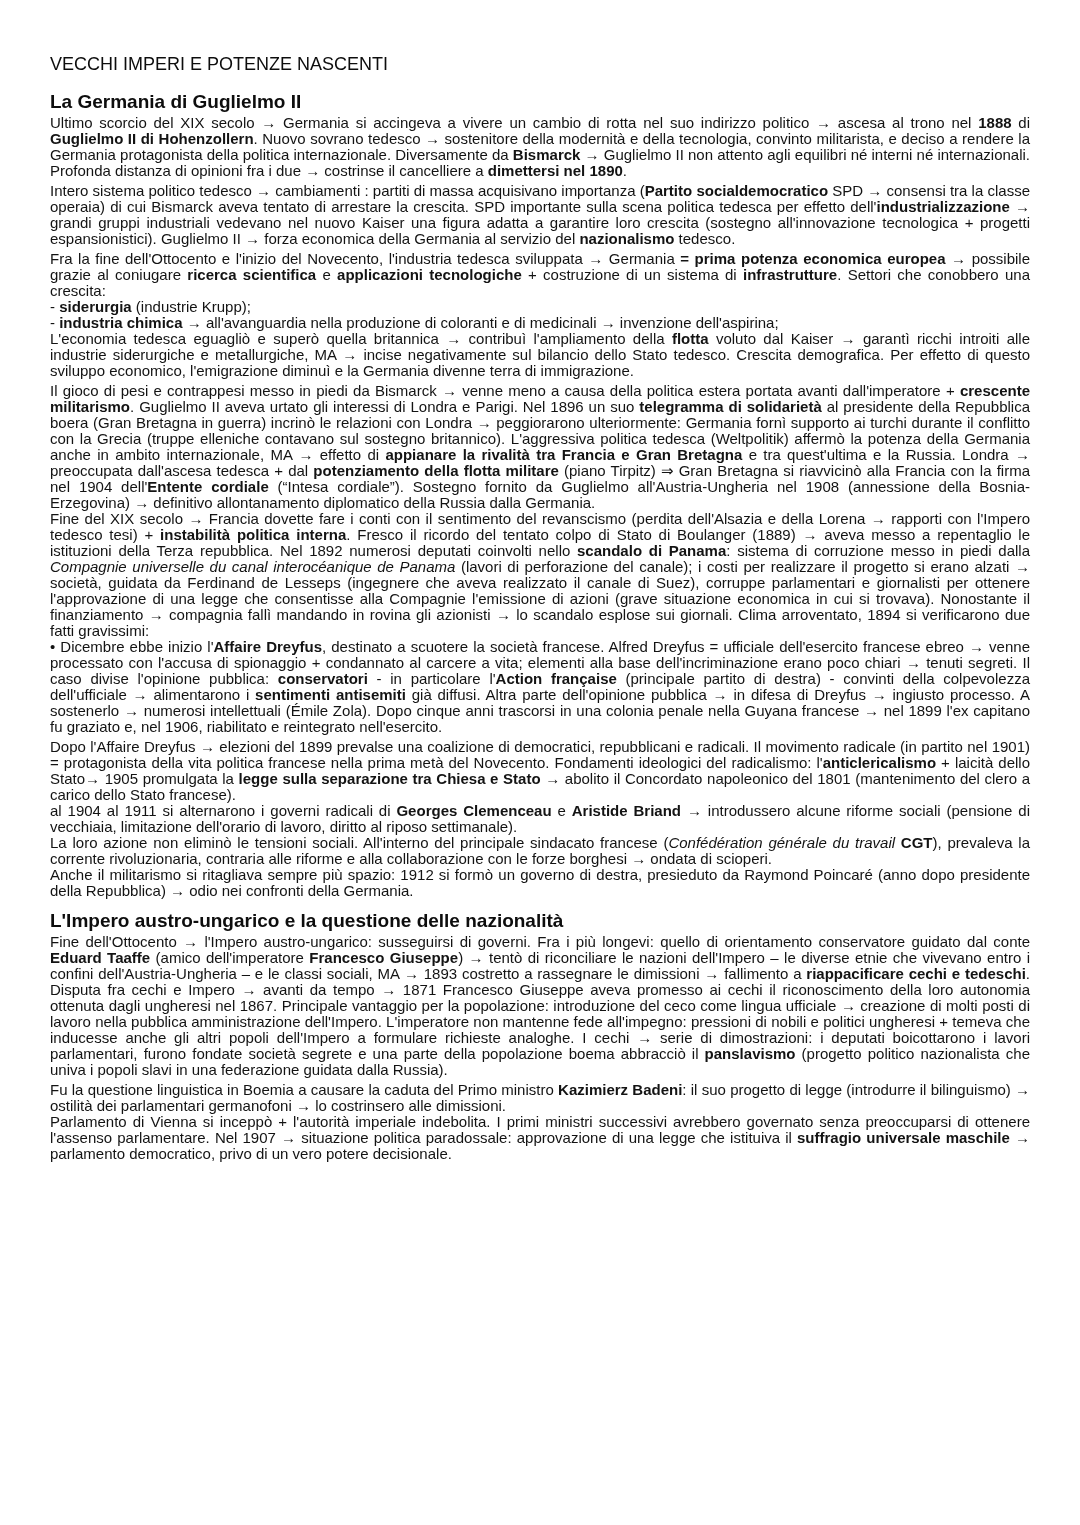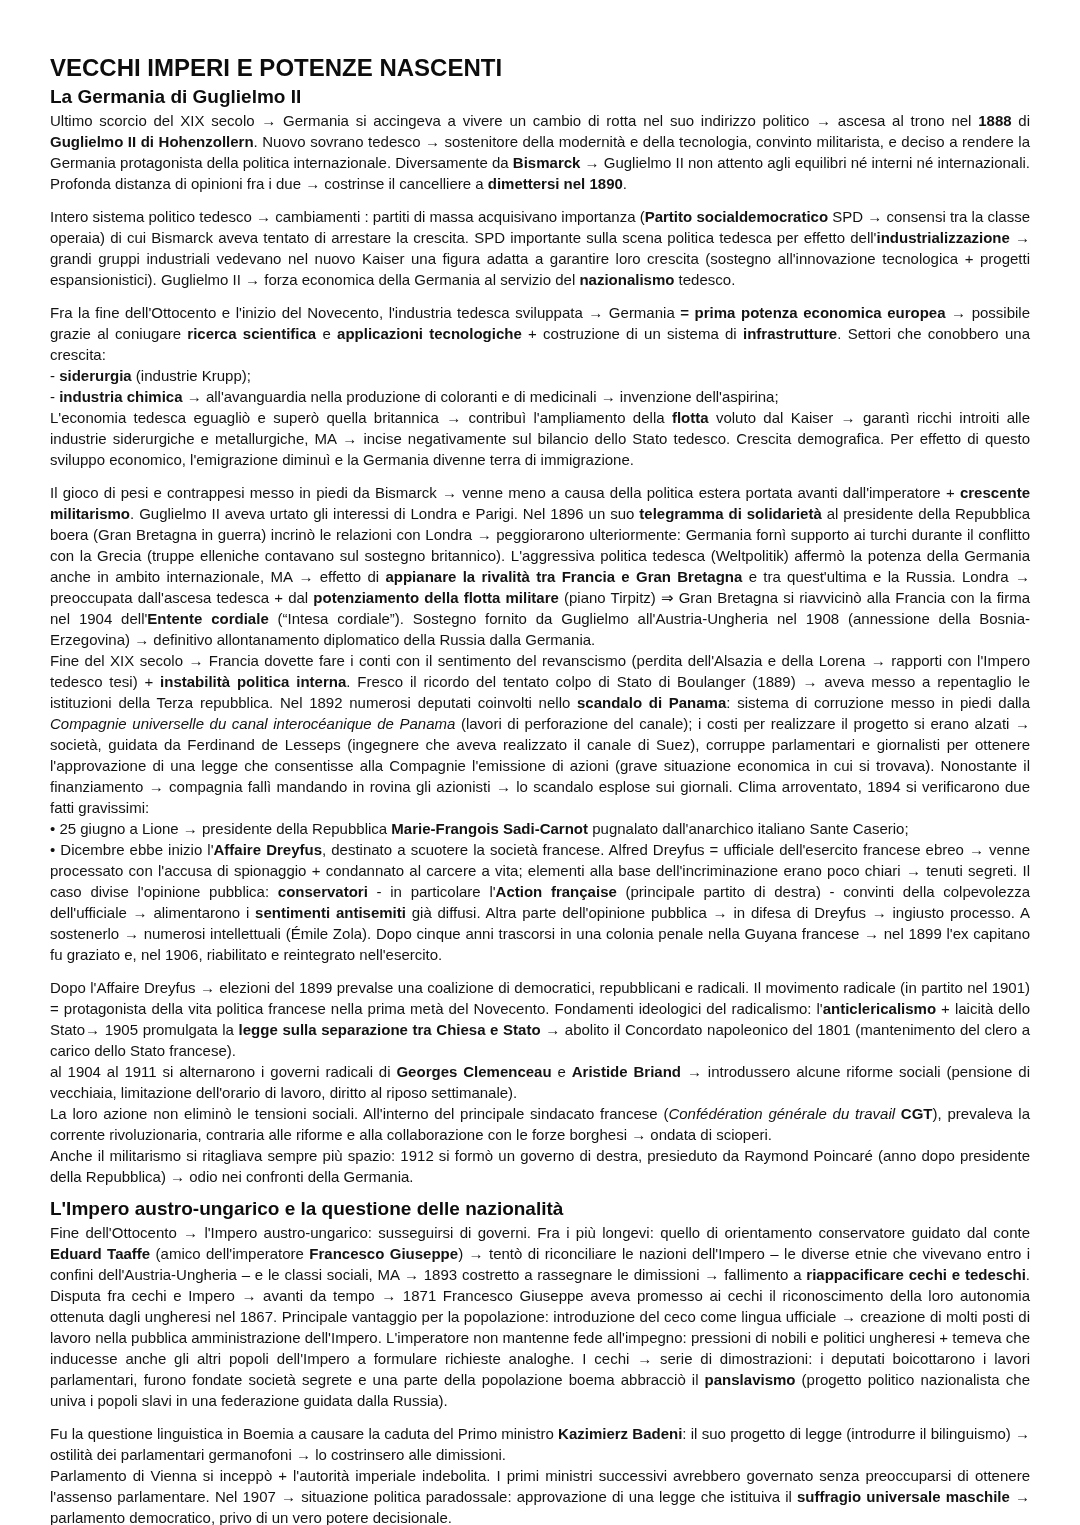--- a/index.html
+++ b/index.html
@@ -14,65 +14,64 @@
     color: #111111;
   }
   .page {
     box-sizing: border-box;
     width: 1080px;
     min-height: 1525px;
     padding: 54px 50px 40px 50px;
     background: #ffffff;
   }
   .doc-title {
-    font-size: 24px;
-    font-weight: bold;
+    font-size: 18px;
+    font-weight: normal;
     letter-spacing: 0px;
     margin: 0 0 3px 0;
     color: #0d0d0d;
   }
   .doc-heading {
     font-size: 19px;
     font-weight: bold;
     margin: 11px 0 2px 0;
     color: #0d0d0d;
   }
   .doc-title + .doc-heading {
-    margin-top: 4px;
+    margin-top: 16px;
   }
   .doc-p {
     font-size: 15px;
-    line-height: 21px;
+    line-height: 16px;
     text-align: justify;
     margin: 0;
     color: #131313;
   }
   .doc-p.gap {
-    margin-top: 12px;
+    margin-top: 4px;
   }
   .b { font-weight: bold; }
   .i { font-style: italic; }
   .b.i { font-weight: normal; font-style: italic; }
 </style>
 </head>
 <body>
 
 <div class="page">
   <main>
       <h1 class="doc-title"><span>VECCHI IMPERI E POTENZE NASCENTI</span></h1>
       <h2 class="doc-heading"><span>La Germania di Guglielmo II</span></h2>
       <p class="doc-p"><span>Ultimo scorcio del XIX secolo → Germania si accingeva a vivere un cambio di rotta nel suo indirizzo politico → ascesa al trono nel </span><span class="b">1888</span><span> di </span><span class="b">Guglielmo II di Hohenzollern</span><span>. Nuovo sovrano tedesco → sostenitore della modernità e della tecnologia, convinto militarista, e deciso a rendere la Germania protagonista della politica internazionale. Diversamente da </span><span class="b">Bismarck</span><span> → Guglielmo II non attento agli equilibri né interni né internazionali. Profonda distanza di opinioni fra i due → costrinse il cancelliere a </span><span class="b">dimettersi nel 1890</span><span>.</span></p>
       <p class="doc-p gap"><span>Intero sistema politico tedesco → cambiamenti : partiti di massa acquisivano importanza (</span><span class="b">Partito socialdemocratico</span><span> SPD → consensi tra la classe operaia) di cui Bismarck aveva tentato di arrestare la crescita. SPD importante sulla scena politica tedesca per effetto dell'</span><span class="b">industrializzazione</span><span> → grandi gruppi industriali vedevano nel nuovo Kaiser una figura adatta a garantire loro crescita (sostegno all'innovazione tecnologica + progetti espansionistici). Guglielmo II → forza economica della Germania al servizio del </span><span class="b">nazionalismo</span><span> tedesco.</span></p>
       <p class="doc-p gap"><span>Fra la fine dell'Ottocento e l'inizio del Novecento, l'industria tedesca sviluppata → Germania </span><span class="b">= prima potenza economica europea</span><span> → possibile grazie al coniugare </span><span class="b">ricerca scientifica</span><span> e </span><span class="b">applicazioni tecnologiche</span><span> + costruzione di un sistema di </span><span class="b">infrastrutture</span><span>. Settori che conobbero una crescita:</span></p>
       <p class="doc-p"><span>- </span><span class="b">siderurgia</span><span> (industrie Krupp);</span></p>
       <p class="doc-p"><span>- </span><span class="b">industria chimica</span><span> → all'avanguardia nella produzione di coloranti e di medicinali → invenzione dell'aspirina;</span></p>
       <p class="doc-p"><span>L'economia tedesca eguagliò e superò quella britannica → contribuì l'ampliamento della </span><span class="b">flotta</span><span> voluto dal Kaiser → garantì ricchi introiti alle industrie siderurgiche e metallurgiche, MA → incise negativamente sul bilancio dello Stato tedesco. Crescita demografica. Per effetto di questo sviluppo economico, l'emigrazione diminuì e la Germania divenne terra di immigrazione.</span></p>
       <p class="doc-p gap"><span>Il gioco di pesi e contrappesi messo in piedi da Bismarck → venne meno a causa della politica estera portata avanti dall'imperatore + </span><span class="b">crescente militarismo</span><span>. Guglielmo II aveva urtato gli interessi di Londra e Parigi. Nel 1896 un suo </span><span class="b">telegramma di solidarietà</span><span> al presidente della Repubblica boera (Gran Bretagna in guerra) incrinò le relazioni con Londra → peggiorarono ulteriormente: Germania fornì supporto ai turchi durante il conflitto con la Grecia (truppe elleniche contavano sul sostegno britannico). L'aggressiva politica tedesca (Weltpolitik) affermò la potenza della Germania anche in ambito internazionale, MA → effetto di </span><span class="b">appianare la rivalità tra Francia e Gran Bretagna</span><span> e tra quest'ultima e la Russia. Londra → preoccupata dall'ascesa tedesca + dal </span><span class="b">potenziamento della flotta militare</span><span> (piano Tirpitz) ⇒ Gran Bretagna si riavvicinò alla Francia con la firma nel 1904 dell'</span><span class="b">Entente cordiale</span><span> (“Intesa cordiale”). Sostegno fornito da Guglielmo all'Austria-Ungheria nel 1908 (annessione della Bosnia-Erzegovina) → definitivo allontanamento diplomatico della Russia dalla Germania.</span></p>
       <p class="doc-p"><span>Fine del XIX secolo → Francia dovette fare i conti con il sentimento del revanscismo (perdita dell'Alsazia e della Lorena → rapporti con l'Impero tedesco tesi) + </span><span class="b">instabilità politica interna</span><span>. Fresco il ricordo del tentato colpo di Stato di Boulanger (1889) → aveva messo a repentaglio le istituzioni della Terza repubblica. Nel 1892 numerosi deputati coinvolti nello </span><span class="b">scandalo di Panama</span><span>: sistema di corruzione messo in piedi dalla </span><span class="i">Compagnie universelle du canal interocéanique de Panama</span><span> (lavori di perforazione del canale); i costi per realizzare il progetto si erano alzati → società, guidata da Ferdinand de Lesseps (ingegnere che aveva realizzato il canale di Suez), corruppe parlamentari e giornalisti per ottenere l'approvazione di una legge che consentisse alla Compagnie l'emissione di azioni (grave situazione economica in cui si trovava). Nonostante il finanziamento → compagnia fallì mandando in rovina gli azionisti → lo scandalo esplose sui giornali. Clima arroventato, 1894 si verificarono due fatti gravissimi:</span></p>
-      <p class="doc-p"><span>• 25 giugno a Lione → presidente della Repubblica </span><span class="b">Marie-Frangois Sadi-Carnot</span><span> pugnalato dall'anarchico italiano Sante Caserio;</span></p>
       <p class="doc-p"><span>• Dicembre ebbe inizio l'</span><span class="b">Affaire Dreyfus</span><span>, destinato a scuotere la società francese. Alfred Dreyfus = ufficiale dell'esercito francese ebreo → venne processato con l'accusa di spionaggio + condannato al carcere a vita; elementi alla base dell'incriminazione erano poco chiari → tenuti segreti. Il caso divise l'opinione pubblica: </span><span class="b">conservatori</span><span> - in particolare l'</span><span class="b">Action française</span><span> (principale partito di destra) - convinti della colpevolezza dell'ufficiale → alimentarono i </span><span class="b">sentimenti antisemiti</span><span> già diffusi. Altra parte dell'opinione pubblica → in difesa di Dreyfus → ingiusto processo. A sostenerlo → numerosi intellettuali (Émile Zola). Dopo cinque anni trascorsi in una colonia penale nella Guyana francese → nel 1899 l'ex capitano fu graziato e, nel 1906, riabilitato e reintegrato nell'esercito.</span></p>
       <p class="doc-p gap"><span>Dopo l'Affaire Dreyfus → elezioni del 1899 prevalse una coalizione di democratici, repubblicani e radicali. Il movimento radicale (in partito nel 1901) = protagonista della vita politica francese nella prima metà del Novecento. Fondamenti ideologici del radicalismo: l'</span><span class="b">anticlericalismo</span><span> + laicità dello Stato→ 1905 promulgata la </span><span class="b">legge sulla separazione tra Chiesa e Stato</span><span> → abolito il Concordato napoleonico del 1801 (mantenimento del clero a carico dello Stato francese).</span></p>
       <p class="doc-p"><span>al 1904 al 1911 si alternarono i governi radicali di </span><span class="b">Georges Clemenceau</span><span> e </span><span class="b">Aristide Briand</span><span> → introdussero alcune riforme sociali (pensione di vecchiaia, limitazione dell'orario di lavoro, diritto al riposo settimanale).</span></p>
       <p class="doc-p"><span>La loro azione non eliminò le tensioni sociali. All'interno del principale sindacato francese (</span><span class="b i">Confédération générale du travail</span><span class="b"> CGT</span><span>), prevaleva la corrente rivoluzionaria, contraria alle riforme e alla collaborazione con le forze borghesi → ondata di scioperi.</span></p>
       <p class="doc-p"><span>Anche il militarismo si ritagliava sempre più spazio: 1912 si formò un governo di destra, presieduto da Raymond Poincaré (anno dopo presidente della Repubblica) → odio nei confronti della Germania.</span></p>
       <h2 class="doc-heading"><span>L'Impero austro-ungarico e la questione delle nazionalità</span></h2>
       <p class="doc-p"><span>Fine dell'Ottocento → l'Impero austro-ungarico: susseguirsi di governi. Fra i più longevi: quello di orientamento conservatore guidato dal conte </span><span class="b">Eduard Taaffe</span><span> (amico dell'imperatore </span><span class="b">Francesco Giuseppe</span><span>) → tentò di riconciliare le nazioni dell'Impero – le diverse etnie che vivevano entro i confini dell'Austria-Ungheria – e le classi sociali, MA → 1893 costretto a rassegnare le dimissioni → fallimento a </span><span class="b">riappacificare cechi e tedeschi</span><span>. Disputa fra cechi e Impero → avanti da tempo → 1871 Francesco Giuseppe aveva promesso ai cechi il riconoscimento della loro autonomia ottenuta dagli ungheresi nel 1867. Principale vantaggio per la popolazione: introduzione del ceco come lingua ufficiale → creazione di molti posti di lavoro nella pubblica amministrazione dell'Impero. L'imperatore non mantenne fede all'impegno: pressioni di nobili e politici ungheresi + temeva che inducesse anche gli altri popoli dell'Impero a formulare richieste analoghe. I cechi → serie di dimostrazioni: i deputati boicottarono i lavori parlamentari, furono fondate società segrete e una parte della popolazione boema abbracciò il </span><span class="b">panslavismo</span><span> (progetto politico nazionalista che univa i popoli slavi in una federazione guidata dalla Russia).</span></p>
       <p class="doc-p gap"><span>Fu la questione linguistica in Boemia a causare la caduta del Primo ministro </span><span class="b">Kazimierz Badeni</span><span>: il suo progetto di legge (introdurre il bilinguismo) → ostilità dei parlamentari germanofoni → lo costrinsero alle dimissioni.</span></p>
       <p class="doc-p"><span>Parlamento di Vienna si inceppò + l'autorità imperiale indebolita. I primi ministri successivi avrebbero governato senza preoccuparsi di ottenere l'assenso parlamentare. Nel 1907 → situazione politica paradossale: approvazione di una legge che istituiva il </span><span class="b">suffragio universale maschile</span><span> → parlamento democratico, privo di un vero potere decisionale.</span></p>
     </main>

